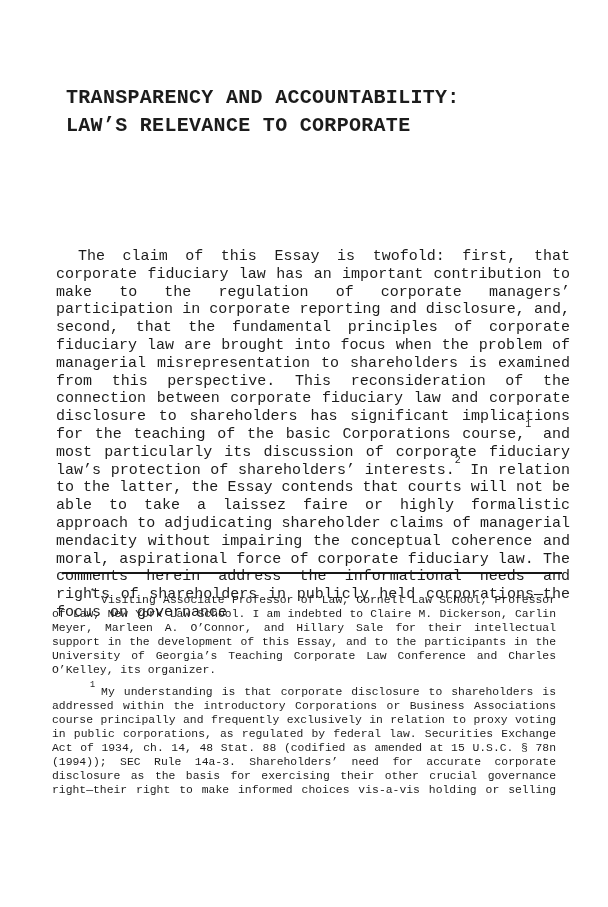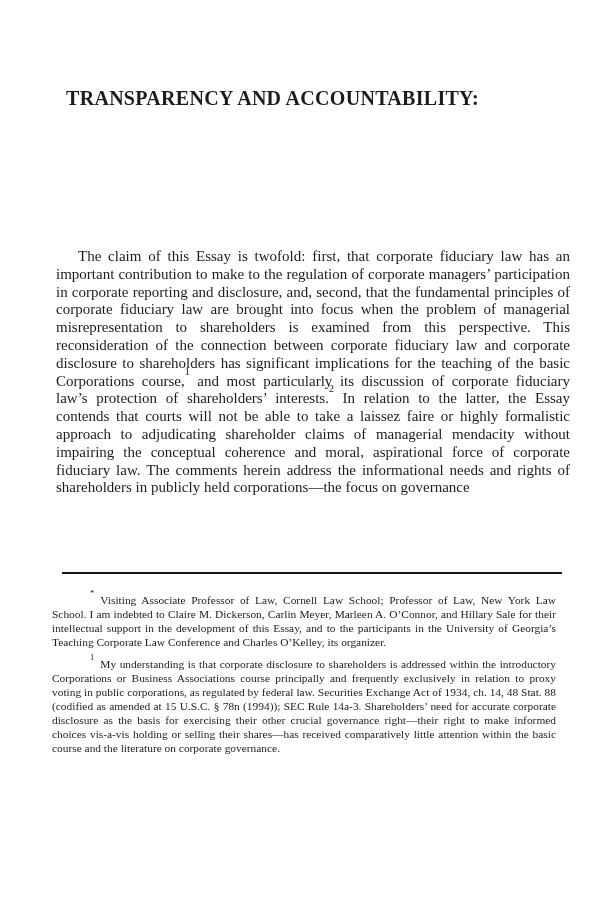--- a/index.html
+++ b/index.html
@@ -2,21 +2,21 @@
 <html><head>
 <meta charset="utf-8">
 <style>
   html, body { margin: 0; padding: 0; background: #ffffff; }
   .page {
     position: relative;
     width: 608px;
     height: 798px;
     background: #ffffff;
     overflow: hidden;
-    font-family: Liberation Serif, serif;
+    font-family: Liberation Mono, monospace;
     color: #1c1c1c;
   }
   .title {
     position: absolute;
     top: 84px;
     left: 66px;
     width: 500px;
     margin: 0;
     font-size: 20px;
     font-weight: bold;
@@ -95,20 +95,21 @@
     line-height: 18px;
   }
 </style>
 </head>
 <body>
 
 <div class="page">
 
   <h1 class="title">
     <div>TRANSPARENCY AND ACCOUNTABILITY:</div>
+    <div>LAW’S RELEVANCE TO CORPORATE</div>
   </h1>
 
 
   <p class="body-text">
     <span>The claim of this Essay is twofold: first, that corporate fiduciary law has an important contribution to make to the regulation of corporate managers’ participation in corporate reporting and disclosure, and, second, that the fundamental principles of corporate fiduciary law are brought into focus when the problem of managerial misrepresentation to shareholders is examined from this perspective. This reconsideration of the connection between corporate fiduciary law and corporate disclosure to shareholders has significant implications for the teaching of the basic Corporations course,</span><sup class="ref">1</sup><span> and most particularly its discussion of corporate fiduciary law’s protection of shareholders’ interests.</span><sup class="ref">2</sup><span> In relation to the latter, the Essay contends that courts will not be able to take a laissez faire or highly formalistic approach to adjudicating shareholder claims of managerial mendacity without impairing the conceptual coherence and moral, aspirational force of corporate fiduciary law. The comments herein address the informational needs and rights of shareholders in publicly held corporations—the focus on governance</span>
   </p>
 
   <hr class="fn-rule">
 
   <div class="footnotes">

